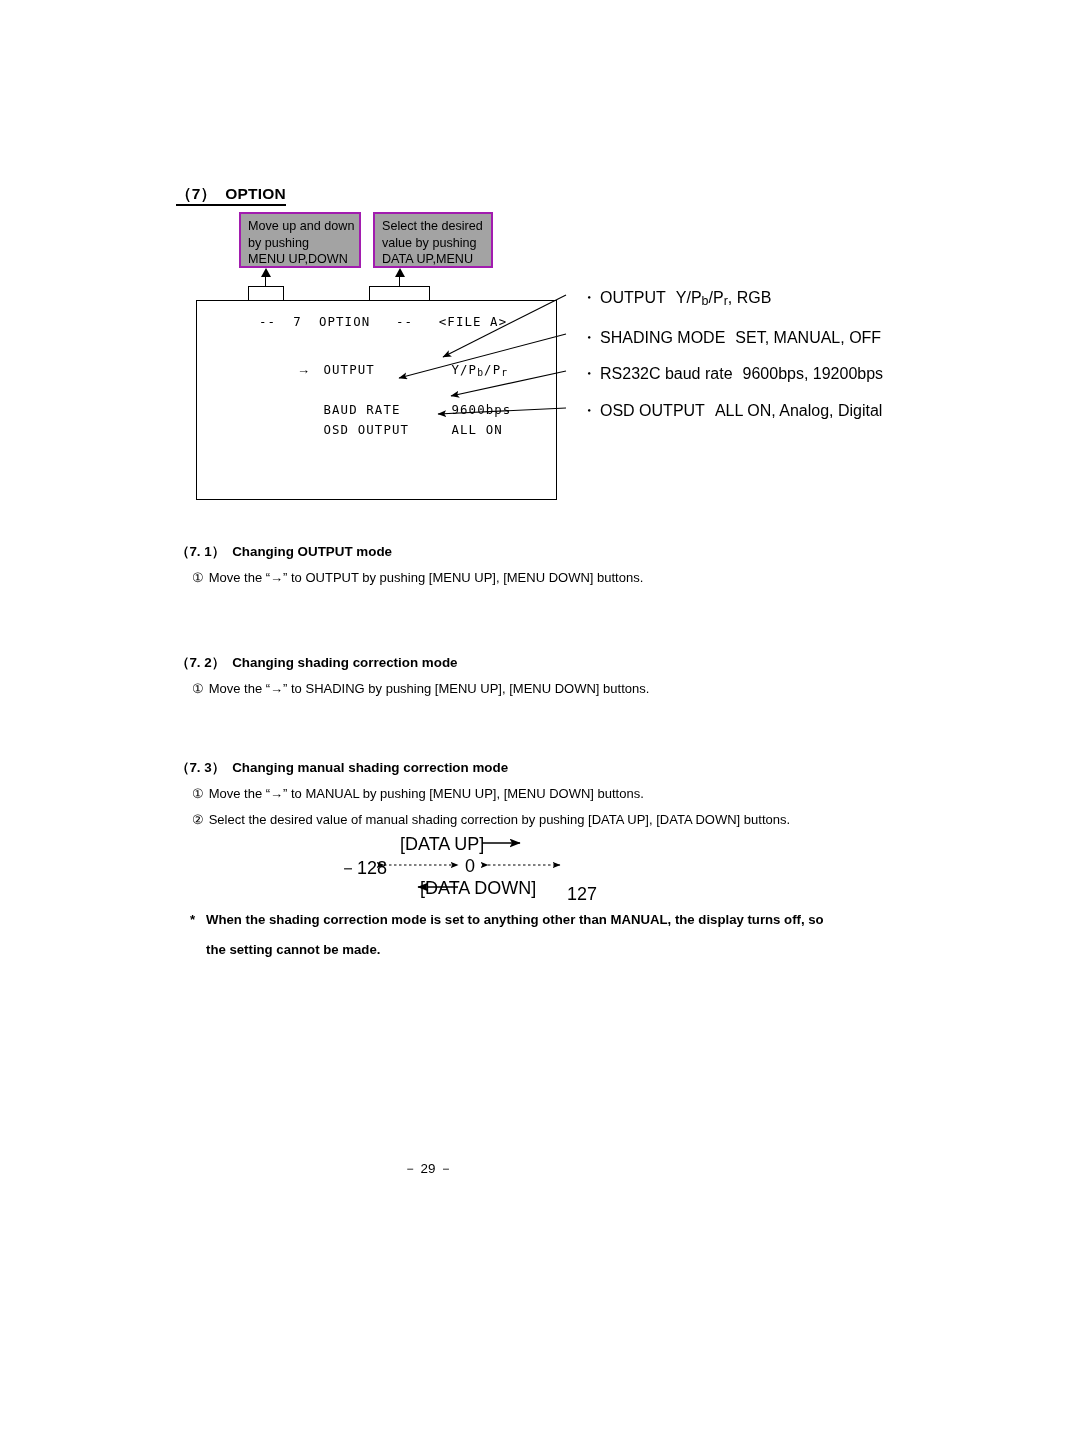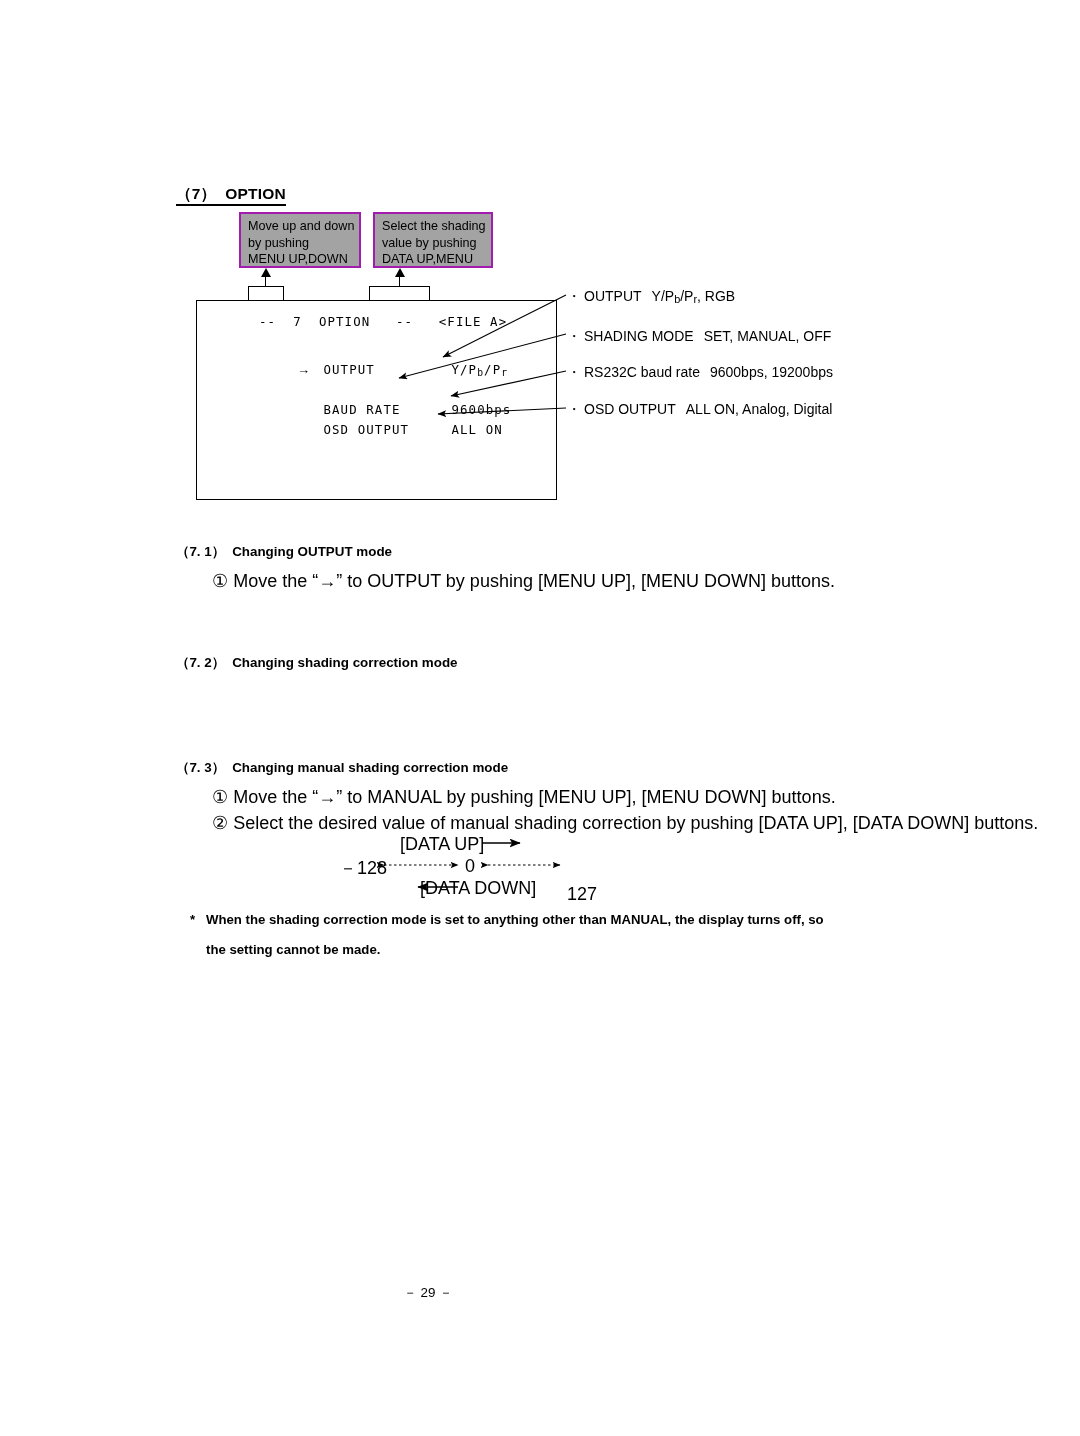--- a/index.html
+++ b/index.html
@@ -123,22 +123,22 @@
   }
   #osd-row-0 { top: 46px; }
   #osd-row-1 { top: 66px; }
   #osd-row-2 { top: 86px; }
   #osd-row-3 { top: 106px; }
   .sub { font-size: 0.78em; vertical-align: -0.18em; }
 
   
   .annotation {
     position: absolute;
-    left: 567px;
-    font-size: 14px;
+    left: 581px;
+    font-size: 16px;
     white-space: nowrap;
     line-height: 1.2;
   }
   .annotation .bullet { margin-right: 3px; }
   .annotation .sp { display: inline-block; width: 10px; }
   #annot-0 { top: 288px; }
   #annot-1 { top: 328px; }
   #annot-2 { top: 364px; }
   #annot-3 { top: 401px; }
 
@@ -155,22 +155,22 @@
     position: absolute;
     left: 176px;
     font-size: 13.4px;
     font-weight: bold;
     white-space: nowrap;
   }
   .sub-heading .gap { display: inline-block; width: 7px; }
 
   .step {
     position: absolute;
-    left: 212px;
-    font-size: 18px;
+    left: 192px;
+    font-size: 13px;
     white-space: nowrap;
   }
   .step .marker { margin-right: 5px; }
 
   #h-71 { top: 543px; }
   #s-71-1 { top: 570px; }
   #s-71-2 { top: 597px; }
 
   #h-72 { top: 654px; }
   #s-72-1 { top: 681px; }
@@ -229,21 +229,21 @@
     line-height: 30px;
   }
   #footnote .star { position: absolute; left: 0; }
   #footnote .fn-l1 { display: block; padding-left: 16px; }
   #footnote .fn-l2 { display: block; padding-left: 16px; }
 
   
   #page-number {
     position: absolute;
     left: 0;
-    top: 1284px;
+    top: 1160px;
     width: 856px;
     text-align: center;
     font-size: 13.4px;
   }
 </style>
 </head>
 <body>
 
 <div class="page">
 
@@ -251,21 +251,21 @@
     <span class="num">（7）</span><span class="gap"></span><span>OPTION</span>
   </div>
 
   <div class="callout" id="callout-menu">
     <span class="callout-line">Move up and down</span>
     <span class="callout-line">by pushing</span>
     <span class="callout-line">MENU UP,DOWN</span>
   </div>
 
   <div class="callout" id="callout-data">
-    <span class="callout-line">Select the shading</span>
+    <span class="callout-line">Select the desired</span>
     <span class="callout-line">value by pushing</span>
     <span class="callout-line">DATA UP,MENU</span>
   </div>
 
   <div class="stem" id="stem-menu"></div>
   <div class="arrow-up" id="arrowhead-menu"></div>
   <div class="stem" id="stem-data"></div>
   <div class="arrow-up" id="arrowhead-data"></div>
 
   <div class="tab" id="tab-menu"></div>
@@ -322,20 +322,23 @@
 
   <div class="sub-heading" id="h-71">
     <span>（7. 1）</span><span class="gap"></span><span>Changing OUTPUT mode</span>
   </div>
   <div class="step" id="s-71-1">
     <span class="marker">①</span><span>Move the “→” to OUTPUT by pushing [MENU UP], [MENU DOWN] buttons.</span>
   </div>
 
   <div class="sub-heading" id="h-72">
     <span>（7. 2）</span><span class="gap"></span><span>Changing shading correction mode</span>
+  </div>
+  <div class="step" id="s-72-1">
+    <span class="marker">①</span><span>Move the “→” to SHADING by pushing [MENU UP], [MENU DOWN] buttons.</span>
   </div>
 
   <div class="sub-heading" id="h-73">
     <span>（7. 3）</span><span class="gap"></span><span>Changing manual shading correction mode</span>
   </div>
   <div class="step" id="s-73-1">
     <span class="marker">①</span><span>Move the “→” to MANUAL by pushing [MENU UP], [MENU DOWN] buttons.</span>
   </div>
   <div class="step" id="s-73-2">
     <span class="marker">②</span><span>Select the desired value of manual shading correction by pushing [DATA UP], [DATA DOWN] buttons.</span>

